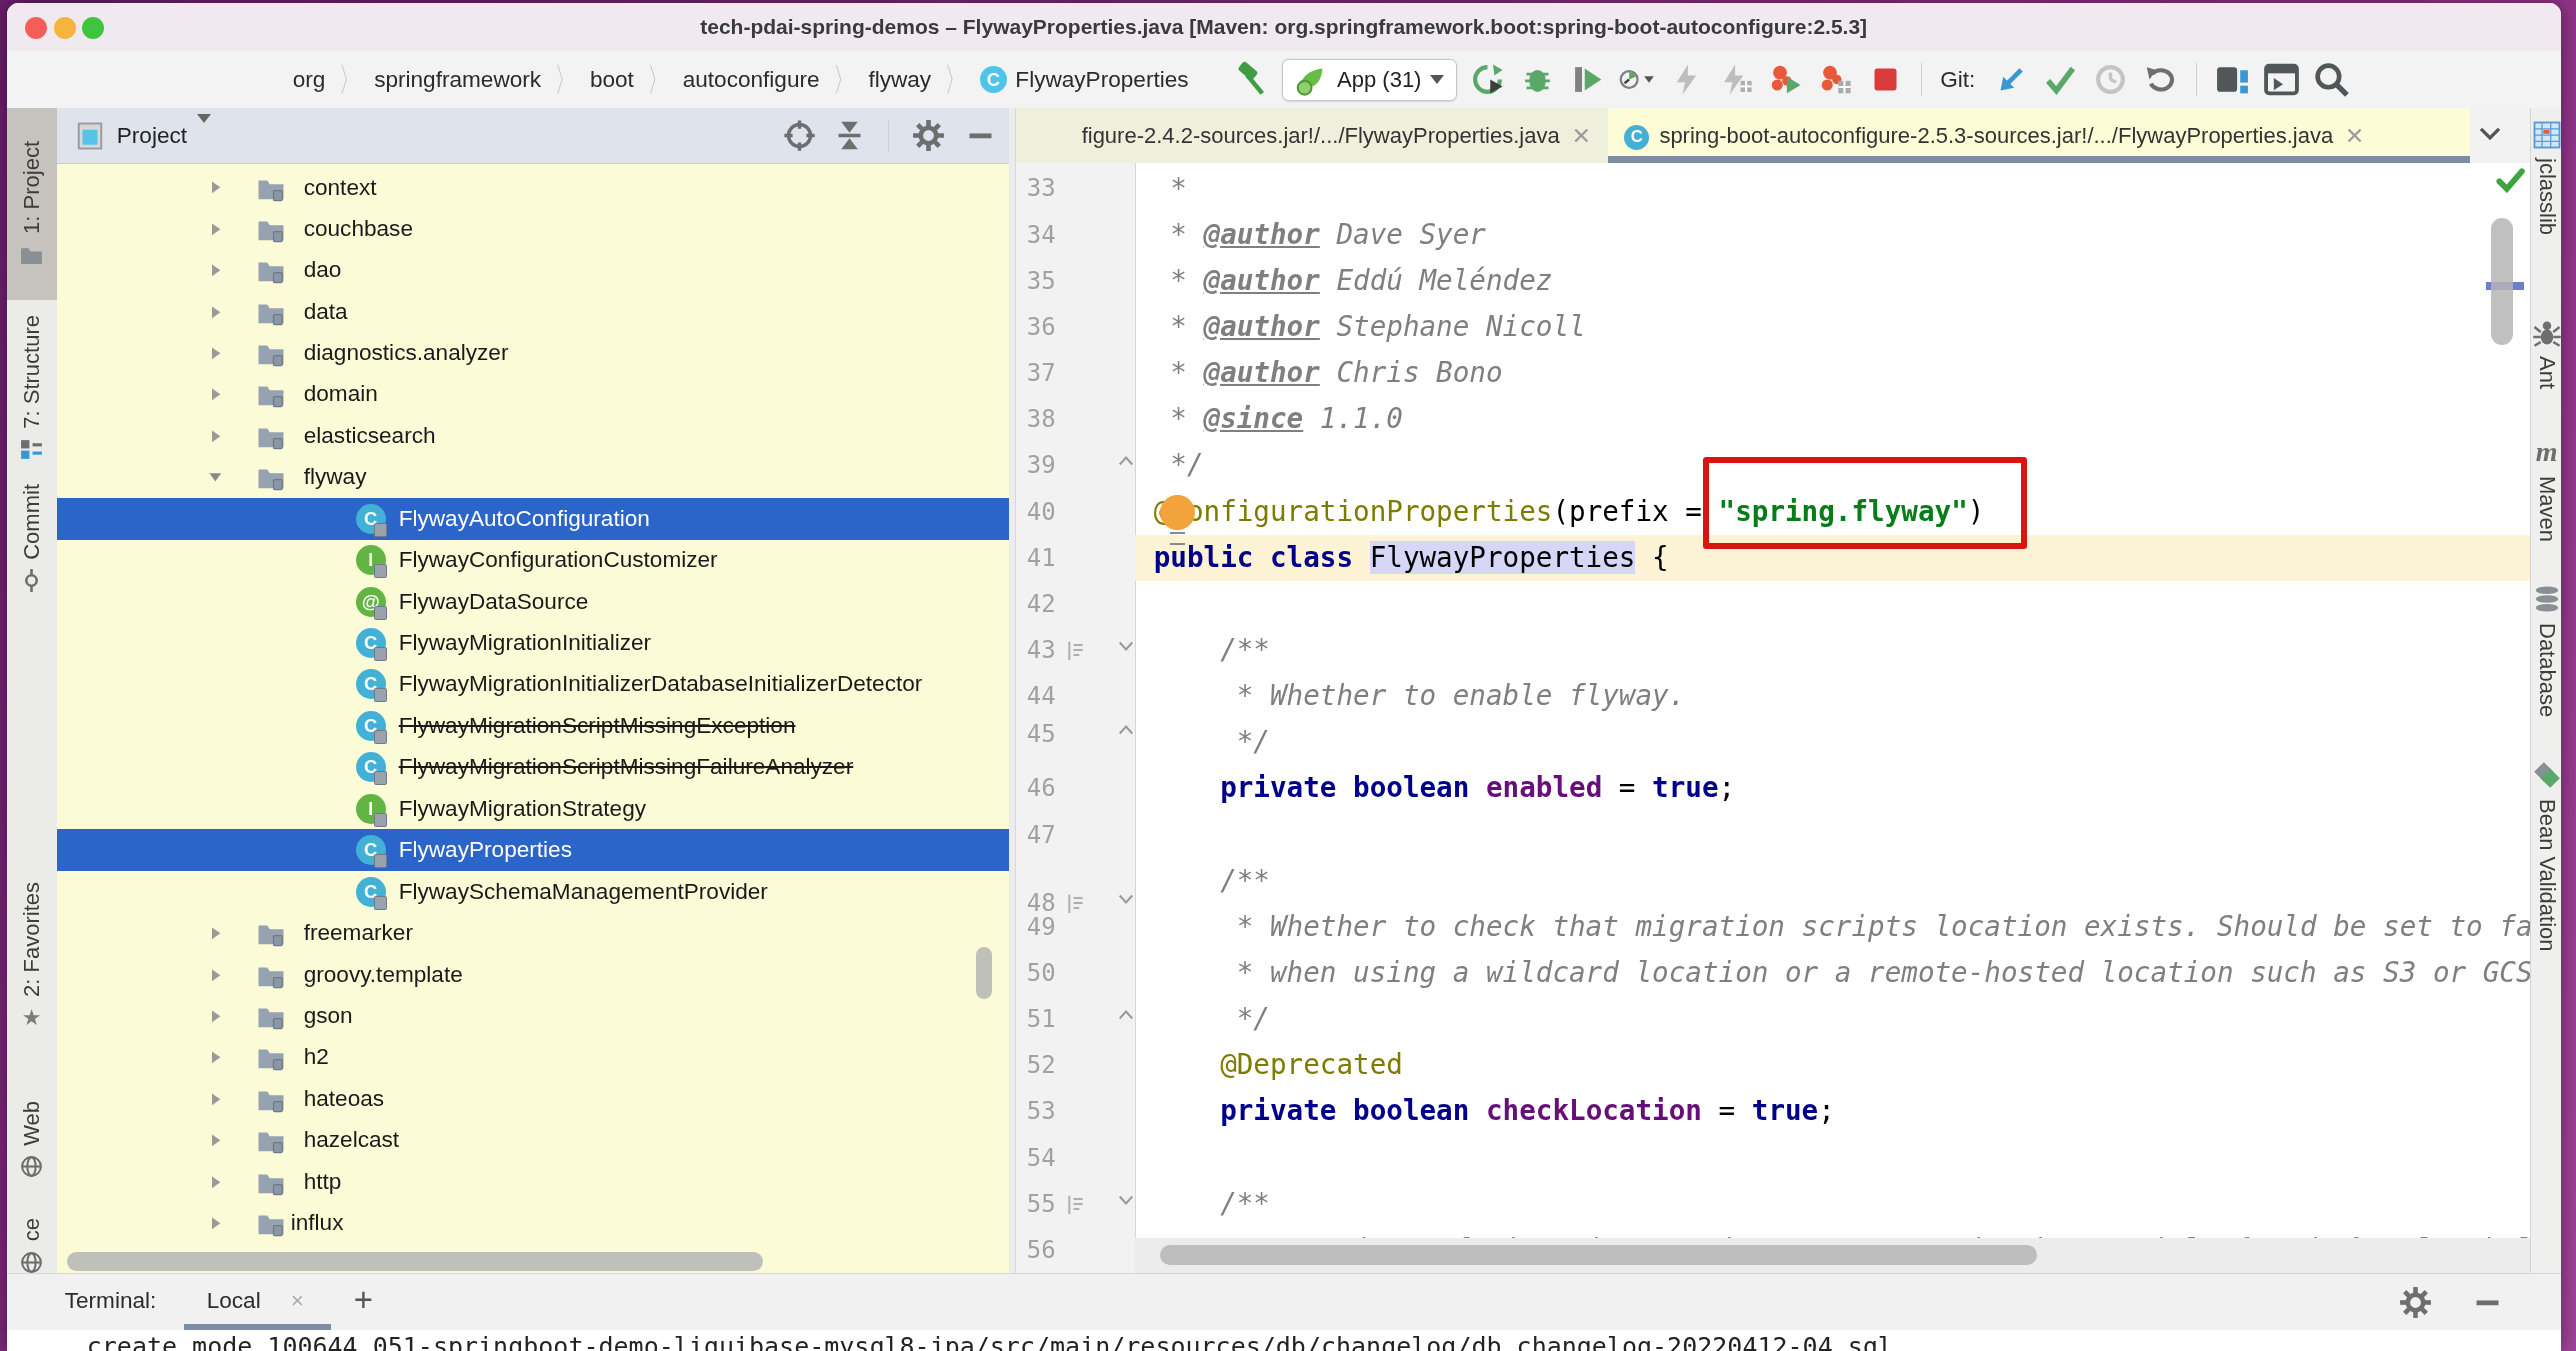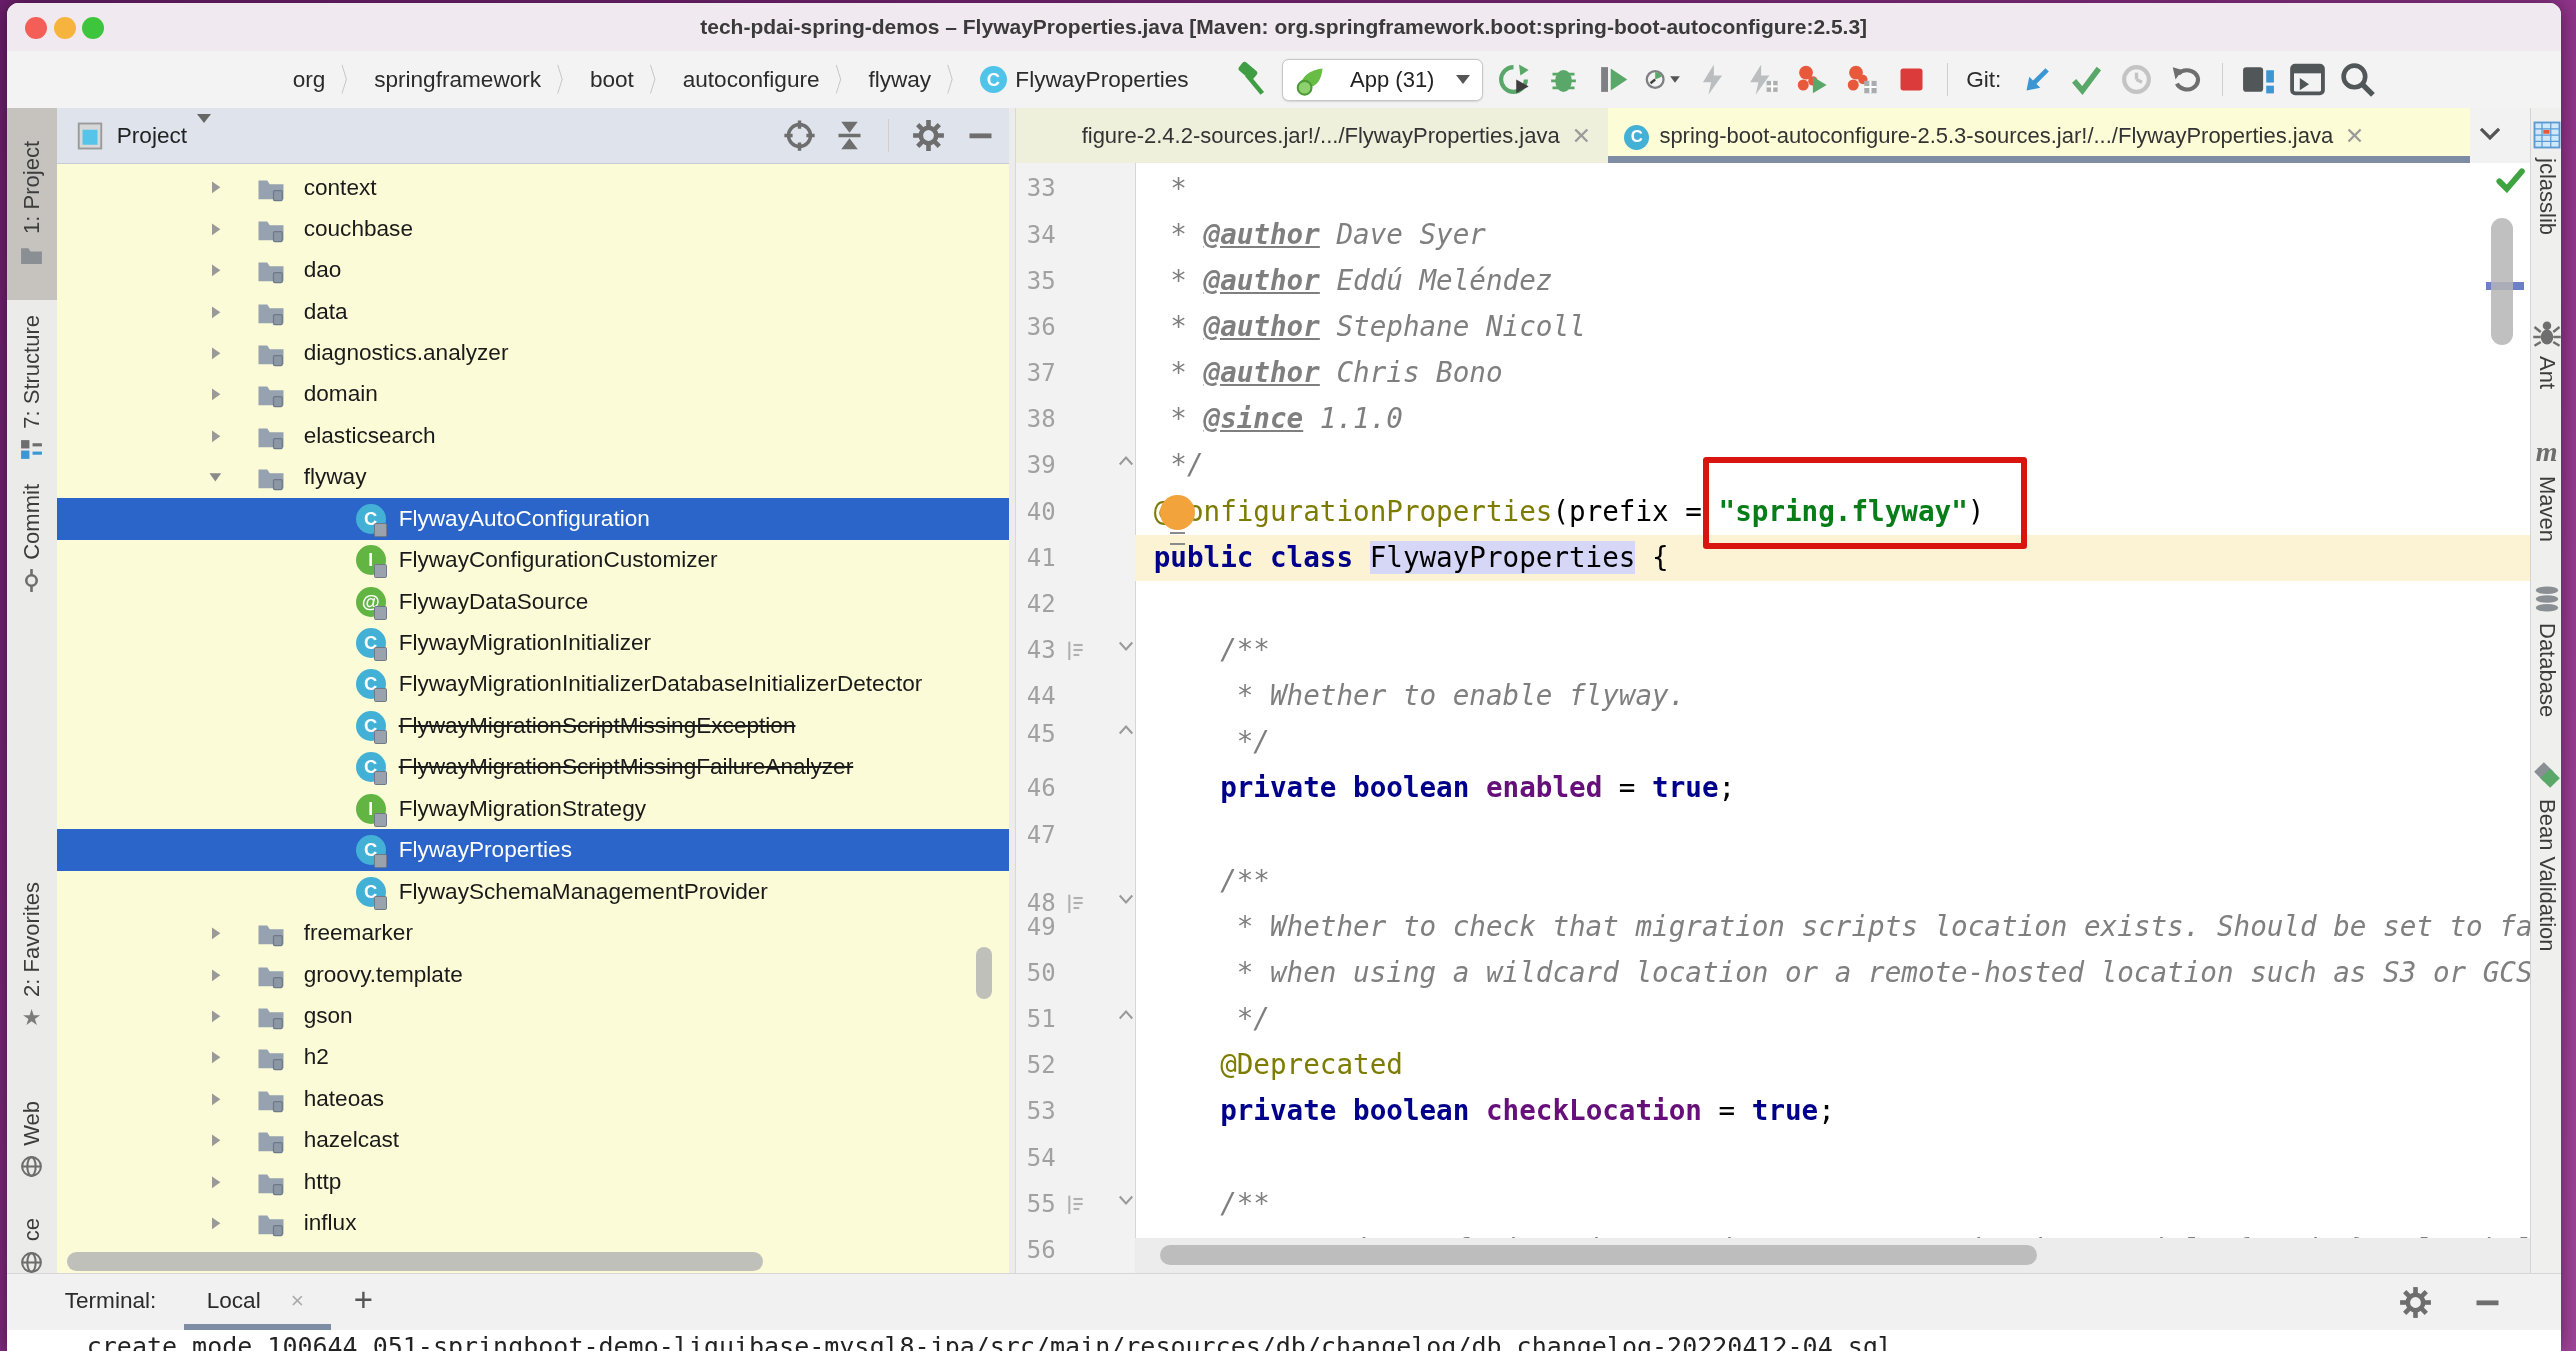--- a/index.html
+++ b/index.html
@@ -18,21 +18,21 @@
   .jarbox{position:absolute;left:0px;top:1.7px;width:264px;height:42px;border:5.8px solid #d8150f;background:#f7f7f7;
           display:flex;align-items:center;justify-content:center;font-size:22.6px;font-weight:bold;color:#111;white-space:nowrap;overflow:hidden;}
   .crumbs{position:absolute;left:286px;top:0;height:57px;display:flex;align-items:center;font-size:22.6px;color:#2b2b2b;}
   .crumb{display:flex;align-items:center;white-space:nowrap;}
   .crumb-sep{color:#c3c3c3;font-size:22px;margin:0 13.4px;transform:scaleY(1.5);}
   .cicon{width:27px;height:27px;border-radius:50%;background:#4fc3e8;color:#fff;font-size:18.4px;font-weight:bold;
          display:inline-flex;align-items:center;justify-content:center;margin-right:8.4px;}
   .tb-right{position:absolute;left:1226px;top:0;height:57px;display:flex;align-items:center;gap:11.7px;}
   .tbtn{width:38px;height:38px;display:flex;align-items:center;justify-content:center;border-radius:5px;}
   .combo{height:40px;background:#fff;border:0.8px solid #c6c6c6;border-radius:6.7px;display:flex;align-items:center;
-         padding:0 11.7px;gap:22px;font-size:22px;color:#222;box-shadow:0 0.8px 1.7px rgba(0,0,0,.12);}
+         padding:0 11.7px;gap:9px;font-size:22px;color:#222;box-shadow:0 0.8px 1.7px rgba(0,0,0,.12);}
   .caret{width:0;height:0;border-left:7.5px solid transparent;border-right:7.5px solid transparent;border-top:9.2px solid #555;}
   .vsep{width:0.8px;height:33px;background:#cfcfcf;margin:0 5px;}
   .gitlabel{font-size:22.6px;color:#2b2b2b;margin:0 5px 0 1.7px;text-align:center;}
   
   .main{position:absolute;left:0;top:105px;width:100%;height:1165px;background:#fff;}
   .lstrip{position:absolute;left:0;top:0;width:50px;height:100%;background:#ebebea;border-right:0.8px solid #d4d4d4;}
   .rstrip{position:absolute;left:2523px;top:0;width:32px;height:100%;background:#efefed;border-left:0.8px solid #d4d4d4;}
   .stripitem{position:absolute;left:0;width:100%;display:flex;flex-direction:column;align-items:center;gap:8.4px;color:#3c3c3c;font-size:22px;}
   .vtext-up{writing-mode:vertical-rl;transform:rotate(180deg);white-space:nowrap;}
   .vtext-dn{writing-mode:vertical-rl;white-space:nowrap;}
@@ -616,21 +616,21 @@
                 <svg width="16.7" height="16.7" viewBox="0 0 20 20">
                   <polygon points="6,3 16,10 6,17" fill="#9a9a9a"></polygon>
                 </svg>
               </span>
               <span class="ticon" style="left:199px;">
                 <svg width="30" height="30" viewBox="0 0 24 24">
                   <path d="M2 6 h7 l2 3 h11 v12 H2 Z" fill="#96a2b0"></path>
                   <rect x="14" y="14" width="7" height="8" rx="1" fill="#8b97a5" stroke="#6e7a88" stroke-width="1"></rect>
                 </svg>
               </span>
-              <span class="tlabel" style="left:247px;">influx</span>
+              <span class="tlabel" style="left:234px;">influx</span>
             </div>
           </div>
         <div class="hthumb" style="left:10px;top:1144px;width:696px;height:18.4px;"></div>
         <div class="vthumb" style="left:919px;top:839px;width:16.7px;height:52px;"></div>
       </div>
 
       <div class="splitter"></div>
 
       <div class="editor">
         <div class="tabbar">

